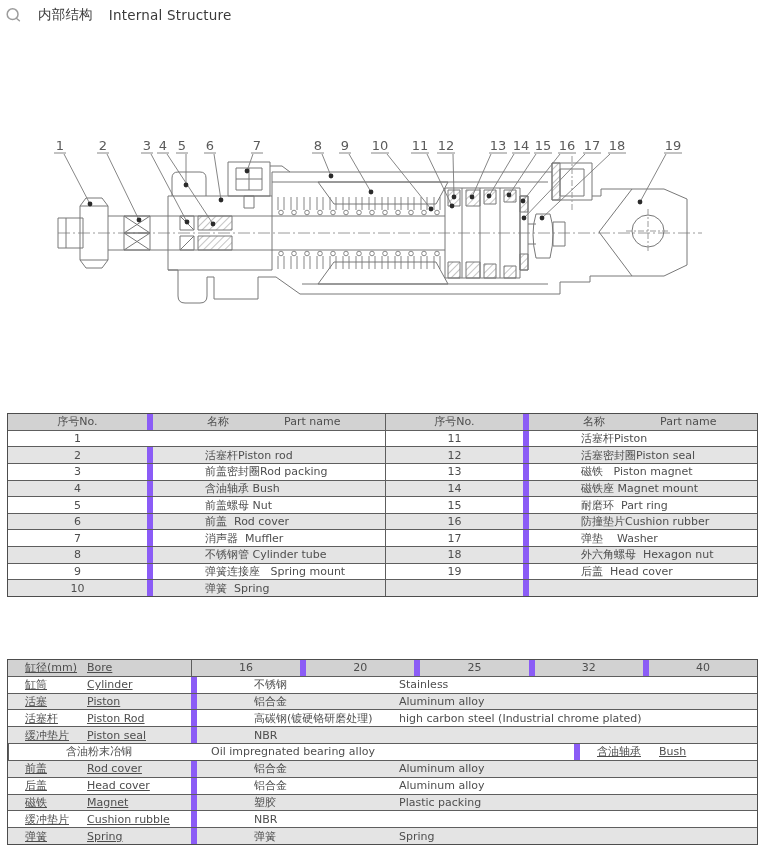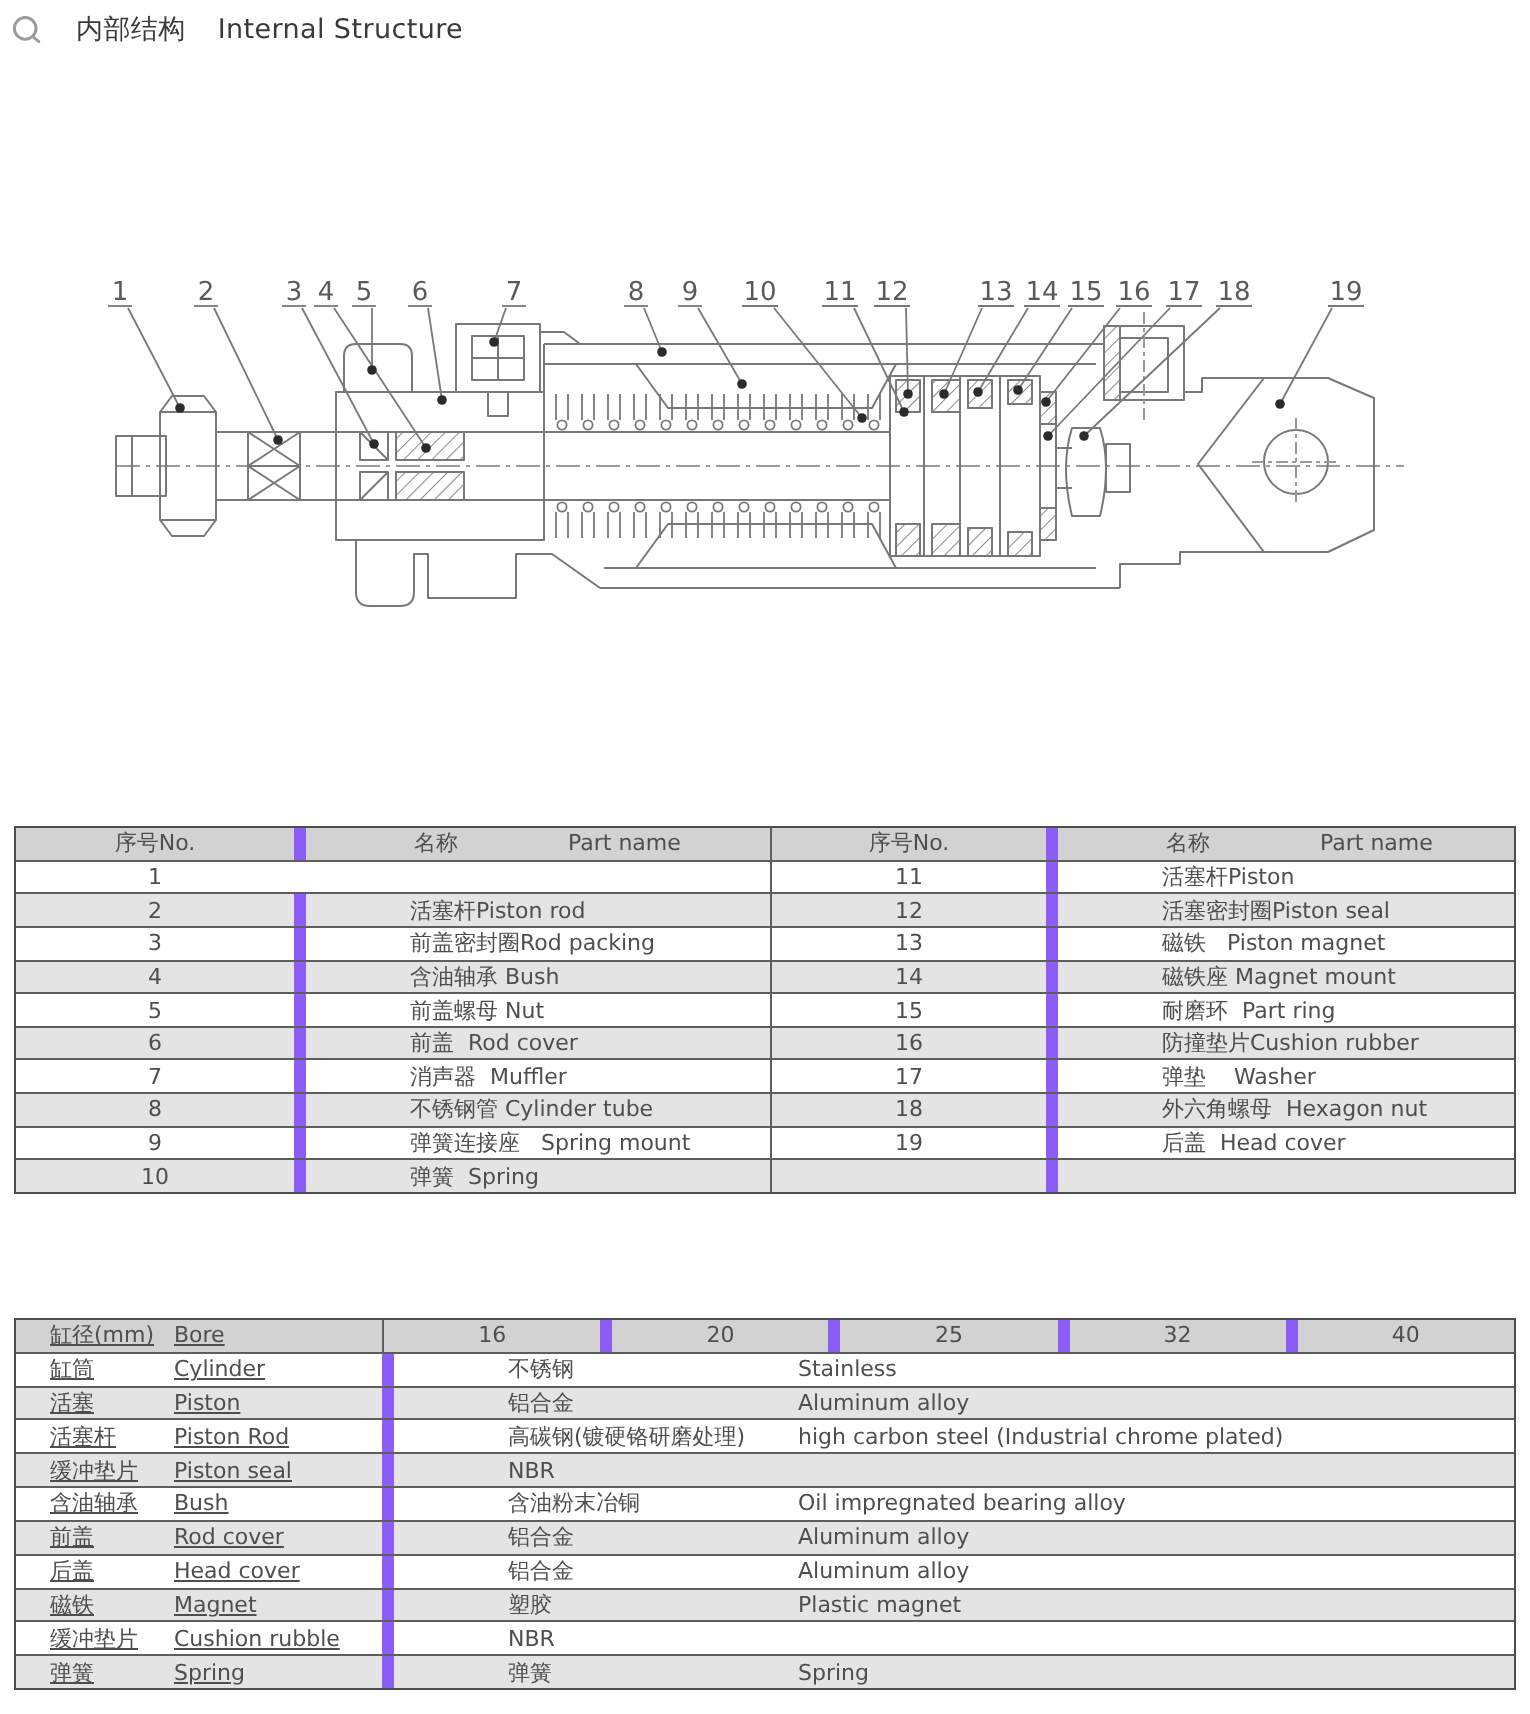--- a/index.html
+++ b/index.html
@@ -445,28 +445,28 @@
           <span class="cn">缓冲垫片</span>
           <span class="en">Piston seal</span>
         </div>
         <div class="c mt-mat">
           <span class="cn2">NBR</span>
           <span class="en2"></span>
         </div>
       </div>
     
       <div class="row">
+        <div class="c mt-mat">
+          <span class="cn2">含油粉末冶铜</span>
+          <span class="en2">Oil impregnated bearing alloy</span>
+        </div>
         <div class="c mt-name">
           <span class="cn">含油轴承</span>
           <span class="en">Bush</span>
         </div>
-        <div class="c mt-mat">
-          <span class="cn2">含油粉末冶铜</span>
-          <span class="en2">Oil impregnated bearing alloy</span>
-        </div>
       </div>
     
       <div class="row alt">
         <div class="c mt-name">
           <span class="cn">前盖</span>
           <span class="en">Rod cover</span>
         </div>
         <div class="c mt-mat">
           <span class="cn2">铝合金</span>
           <span class="en2">Aluminum alloy</span>
@@ -484,21 +484,21 @@
         </div>
       </div>
     
       <div class="row alt">
         <div class="c mt-name">
           <span class="cn">磁铁</span>
           <span class="en">Magnet</span>
         </div>
         <div class="c mt-mat">
           <span class="cn2">塑胶</span>
-          <span class="en2">Plastic magnet</span>
+          <span class="en2">Plastic packing</span>
         </div>
       </div>
     
       <div class="row">
         <div class="c mt-name">
           <span class="cn">缓冲垫片</span>
           <span class="en">Cushion rubble</span>
         </div>
         <div class="c mt-mat">
           <span class="cn2">NBR</span>

